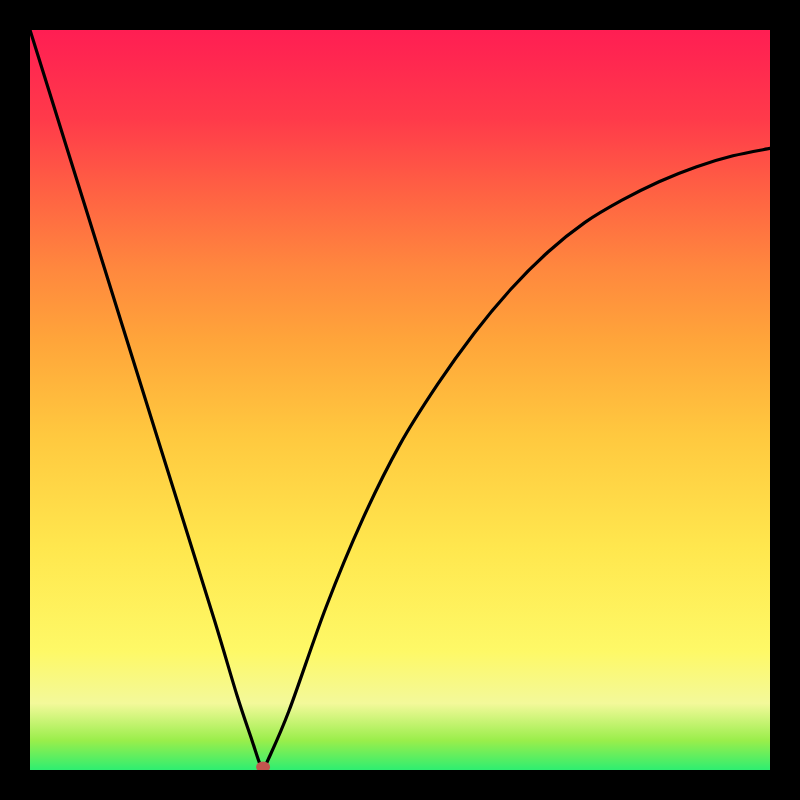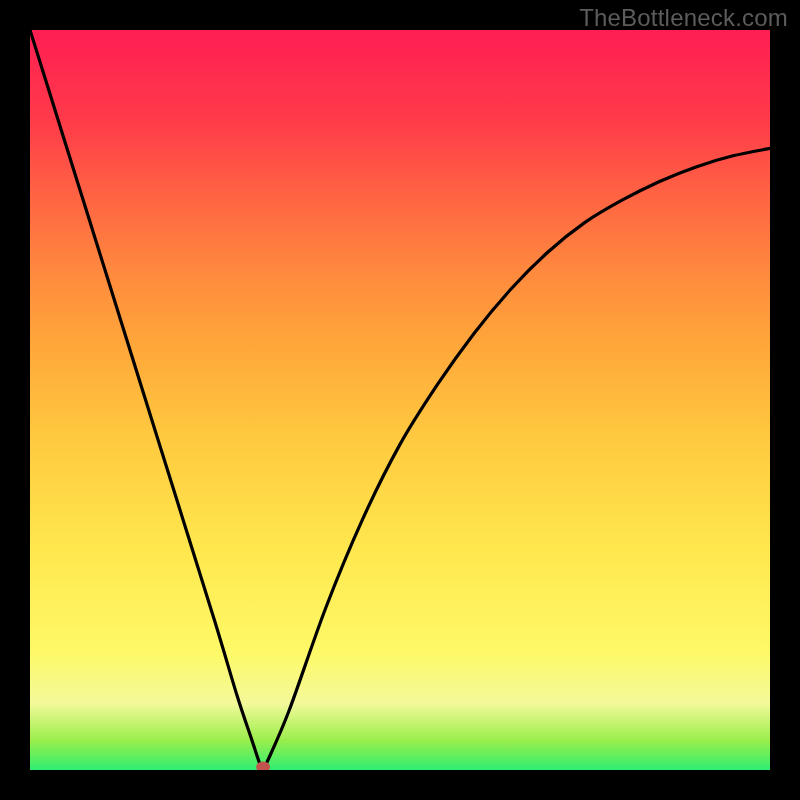--- a/index.html
+++ b/index.html
@@ -57,14 +57,13 @@
 </head>
 <body>
 
 <div class="frame">
   <div class="plot-area">
     <svg class="curve" viewBox="0 0 740 740" preserveAspectRatio="none">
       <path fill="none" stroke="#000000" stroke-width="3.2" stroke-linecap="round" stroke-linejoin="round" d="M 0.00 0.00 C 6.17 19.73, 24.67 78.93, 37.00 118.40 C 49.33 157.87, 61.67 197.33, 74.00 236.80 C 86.33 276.27, 98.67 315.73, 111.00 355.20 C 123.33 394.67, 135.67 434.13, 148.00 473.60 C 160.33 513.07, 175.13 559.93, 185.00 592.00 C 194.87 624.07, 201.03 646.27, 207.20 666.00 C 213.37 685.73, 218.30 699.30, 222.00 710.40 C 225.70 721.50, 227.55 727.67, 229.40 732.60 C 231.25 737.53, 231.87 740.00, 233.10 740.00 C 234.33 740.00, 232.48 742.47, 236.80 732.60 C 241.12 722.73, 249.13 706.70, 259.00 680.80 C 268.87 654.90, 283.67 609.27, 296.00 577.20 C 308.33 545.13, 320.67 515.53, 333.00 488.40 C 345.33 461.27, 357.67 436.60, 370.00 414.40 C 382.33 392.20, 394.67 373.70, 407.00 355.20 C 419.33 336.70, 431.67 319.43, 444.00 303.40 C 456.33 287.37, 468.67 272.57, 481.00 259.00 C 493.33 245.43, 505.67 233.10, 518.00 222.00 C 530.33 210.90, 542.67 201.03, 555.00 192.40 C 567.33 183.77, 579.67 176.98, 592.00 170.20 C 604.33 163.42, 616.67 157.25, 629.00 151.70 C 641.33 146.15, 653.67 141.22, 666.00 136.90 C 678.33 132.58, 690.67 128.88, 703.00 125.80 C 715.33 122.72, 733.83 119.63, 740.00 118.40"></path>
       <ellipse rx="7" ry="5.5" fill="#c1554e" cx="233.10" cy="737.00"></ellipse>
     </svg>
   </div>
-  <div class="attrib">TheBottleneck.com</div>
 </div>
 
 </body></html>

